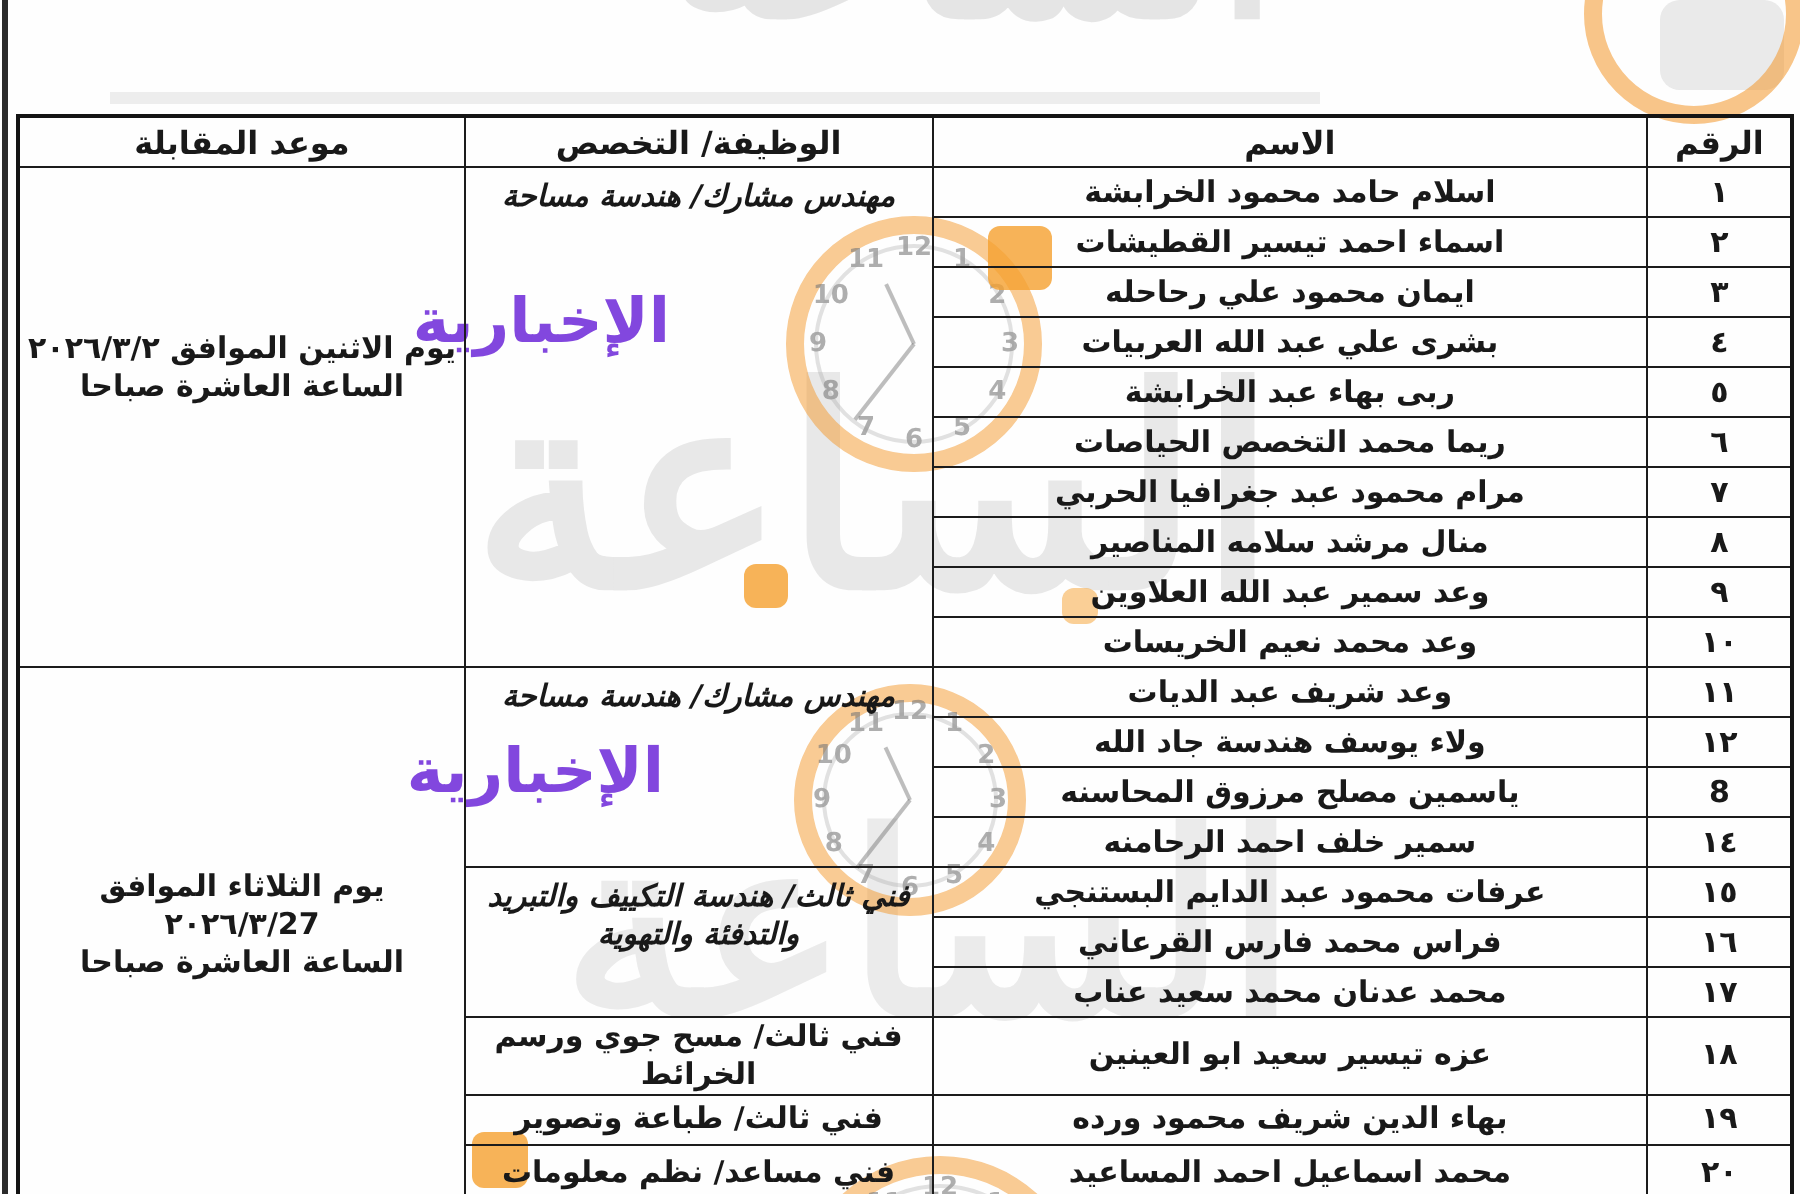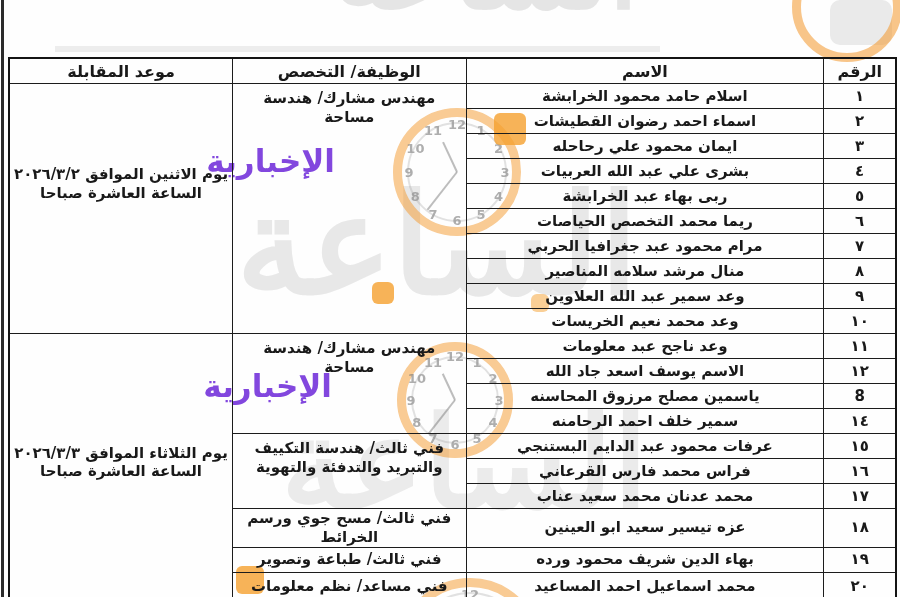--- a/index.html
+++ b/index.html
@@ -66,21 +66,21 @@
   }
   .tbl th, .tbl td{
     border:1px solid #1c1c1c; color:#191919; font-weight:bold;
     text-align:center; vertical-align:middle; padding:0 4px;
     overflow:hidden;
   }
   .tbl thead th{height:24px; font-size:16px;}
   .tbl td{height:24px; font-size:15px; line-height:1.25;}
   .num-cell{font-size:13px;}
   .job-cell{font-size:14px; line-height:1.6;}
-  .job-cell.vtop{vertical-align:top; padding-top:5px;}
+  .job-cell.vtop{vertical-align:top; padding-top:5px;font-style:italic;}
   .date-cell{vertical-align:bottom; font-size:15px;}
   .date-cell.sec0{padding-bottom:50px;}
   .date-cell.sec1{padding-bottom:40px;}
   .date-cell .l2{}
   tr.tall td{height:54px; vertical-align:top; padding-top:4px;}
 </style>
 </head>
 <body>
 
 <div class="page">
@@ -162,21 +162,21 @@
           <td class="num-cell">١</td>
           <td class="name-cell">اسلام حامد محمود الخرابشة</td>
           <td class="job-cell vtop" rowspan="10">مهندس مشارك/ هندسة مساحة</td>
           <td class="date-cell sec0" rowspan="10">
             <div>يوم الاثنين الموافق ٢٠٢٦/٣/٢</div>
             <div class="l2">الساعة العاشرة صباحا</div>
           </td>
         </tr>
         <tr>
           <td class="num-cell">٢</td>
-          <td class="name-cell">اسماء احمد رضوان القطيشات</td>
+          <td class="name-cell">اسماء احمد تيسير القطيشات</td>
         </tr>
         <tr>
           <td class="num-cell">٣</td>
           <td class="name-cell">ايمان محمود علي رحاحله</td>
         </tr>
         <tr>
           <td class="num-cell">٤</td>
           <td class="name-cell">بشرى علي عبد الله العربيات</td>
         </tr>
         <tr>
@@ -198,30 +198,30 @@
         <tr>
           <td class="num-cell">٩</td>
           <td class="name-cell">وعد سمير عبد الله العلاوين</td>
         </tr>
         <tr>
           <td class="num-cell">١٠</td>
           <td class="name-cell">وعد محمد نعيم الخريسات</td>
         </tr>
         <tr>
           <td class="num-cell">١١</td>
-          <td class="name-cell">وعد ناجح عبد معلومات</td>
+          <td class="name-cell">وعد شريف عبد الديات</td>
           <td class="job-cell vtop" rowspan="4">مهندس مشارك/ هندسة مساحة</td>
           <td class="date-cell sec1" rowspan="10">
-            <div>يوم الثلاثاء الموافق ٢٠٢٦/٣/٣</div>
+            <div>يوم الثلاثاء الموافق ٢٠٢٦/٣/27</div>
             <div class="l2">الساعة العاشرة صباحا</div>
           </td>
         </tr>
         <tr>
           <td class="num-cell">١٢</td>
-          <td class="name-cell">الاسم يوسف اسعد جاد الله</td>
+          <td class="name-cell">ولاء يوسف هندسة جاد الله</td>
         </tr>
         <tr>
           <td class="num-cell">8</td>
           <td class="name-cell">ياسمين مصلح مرزوق المحاسنه</td>
         </tr>
         <tr>
           <td class="num-cell">١٤</td>
           <td class="name-cell">سمير خلف احمد الرحامنه</td>
         </tr>
         <tr>

